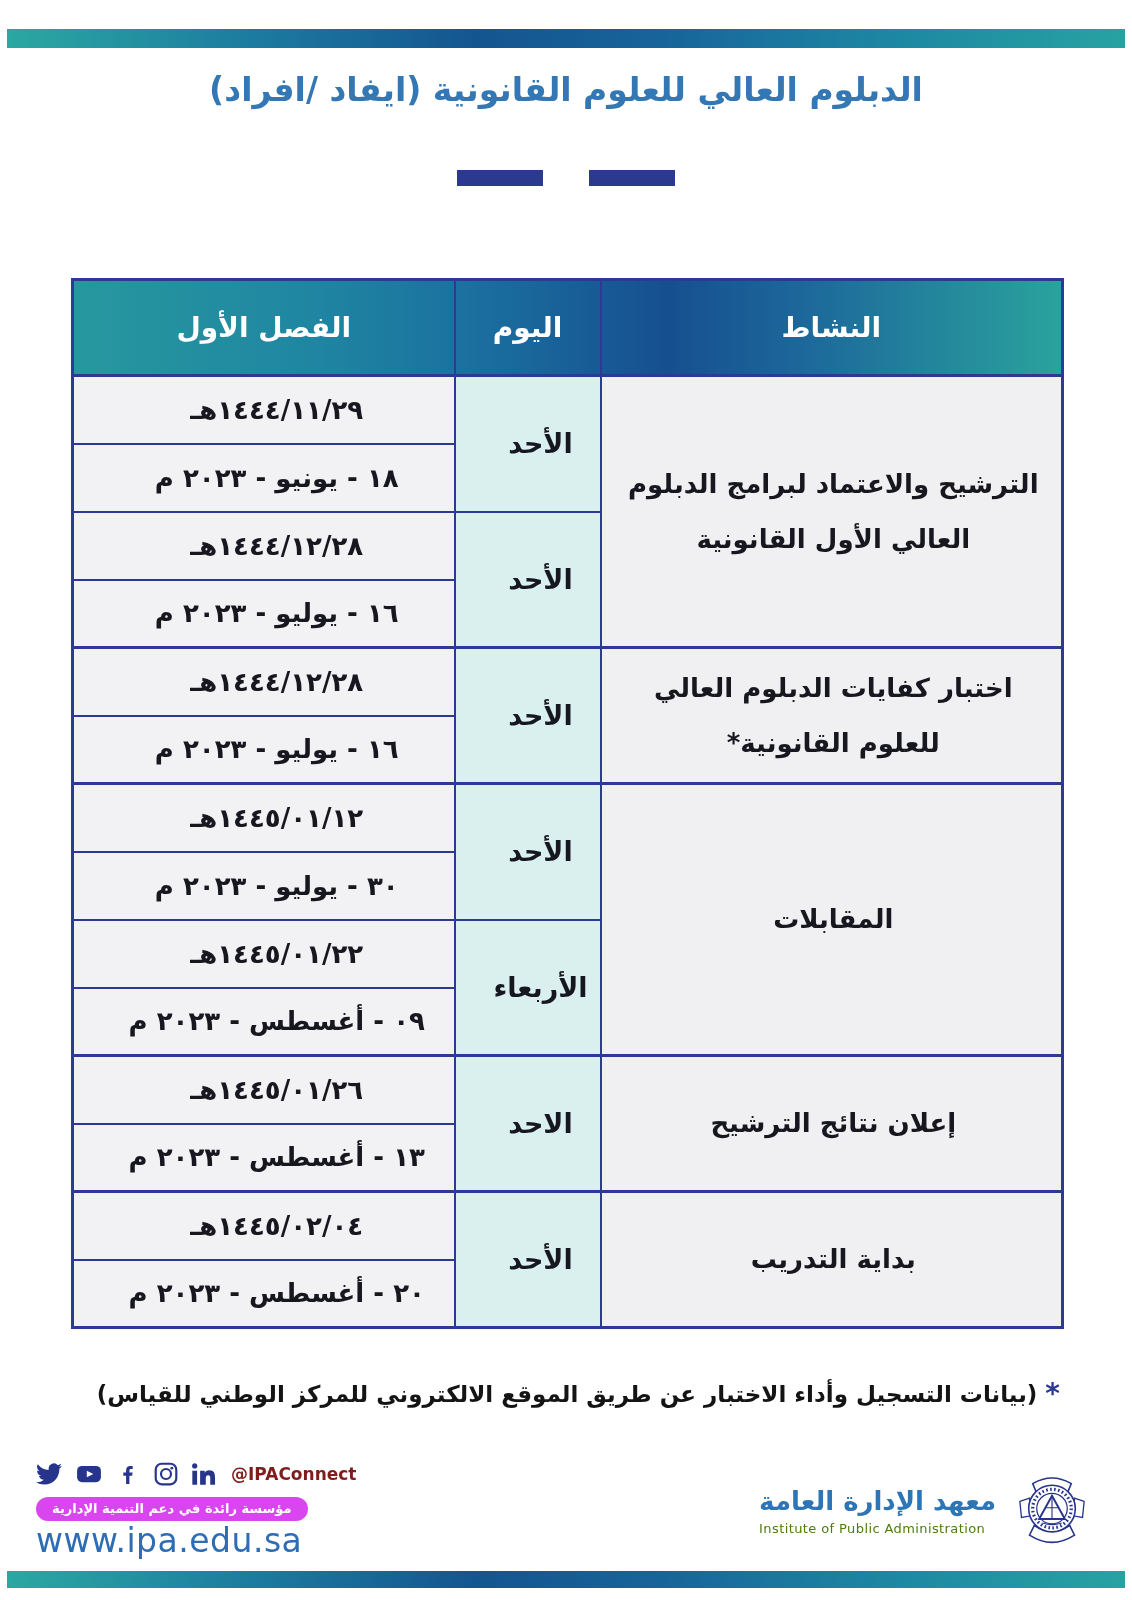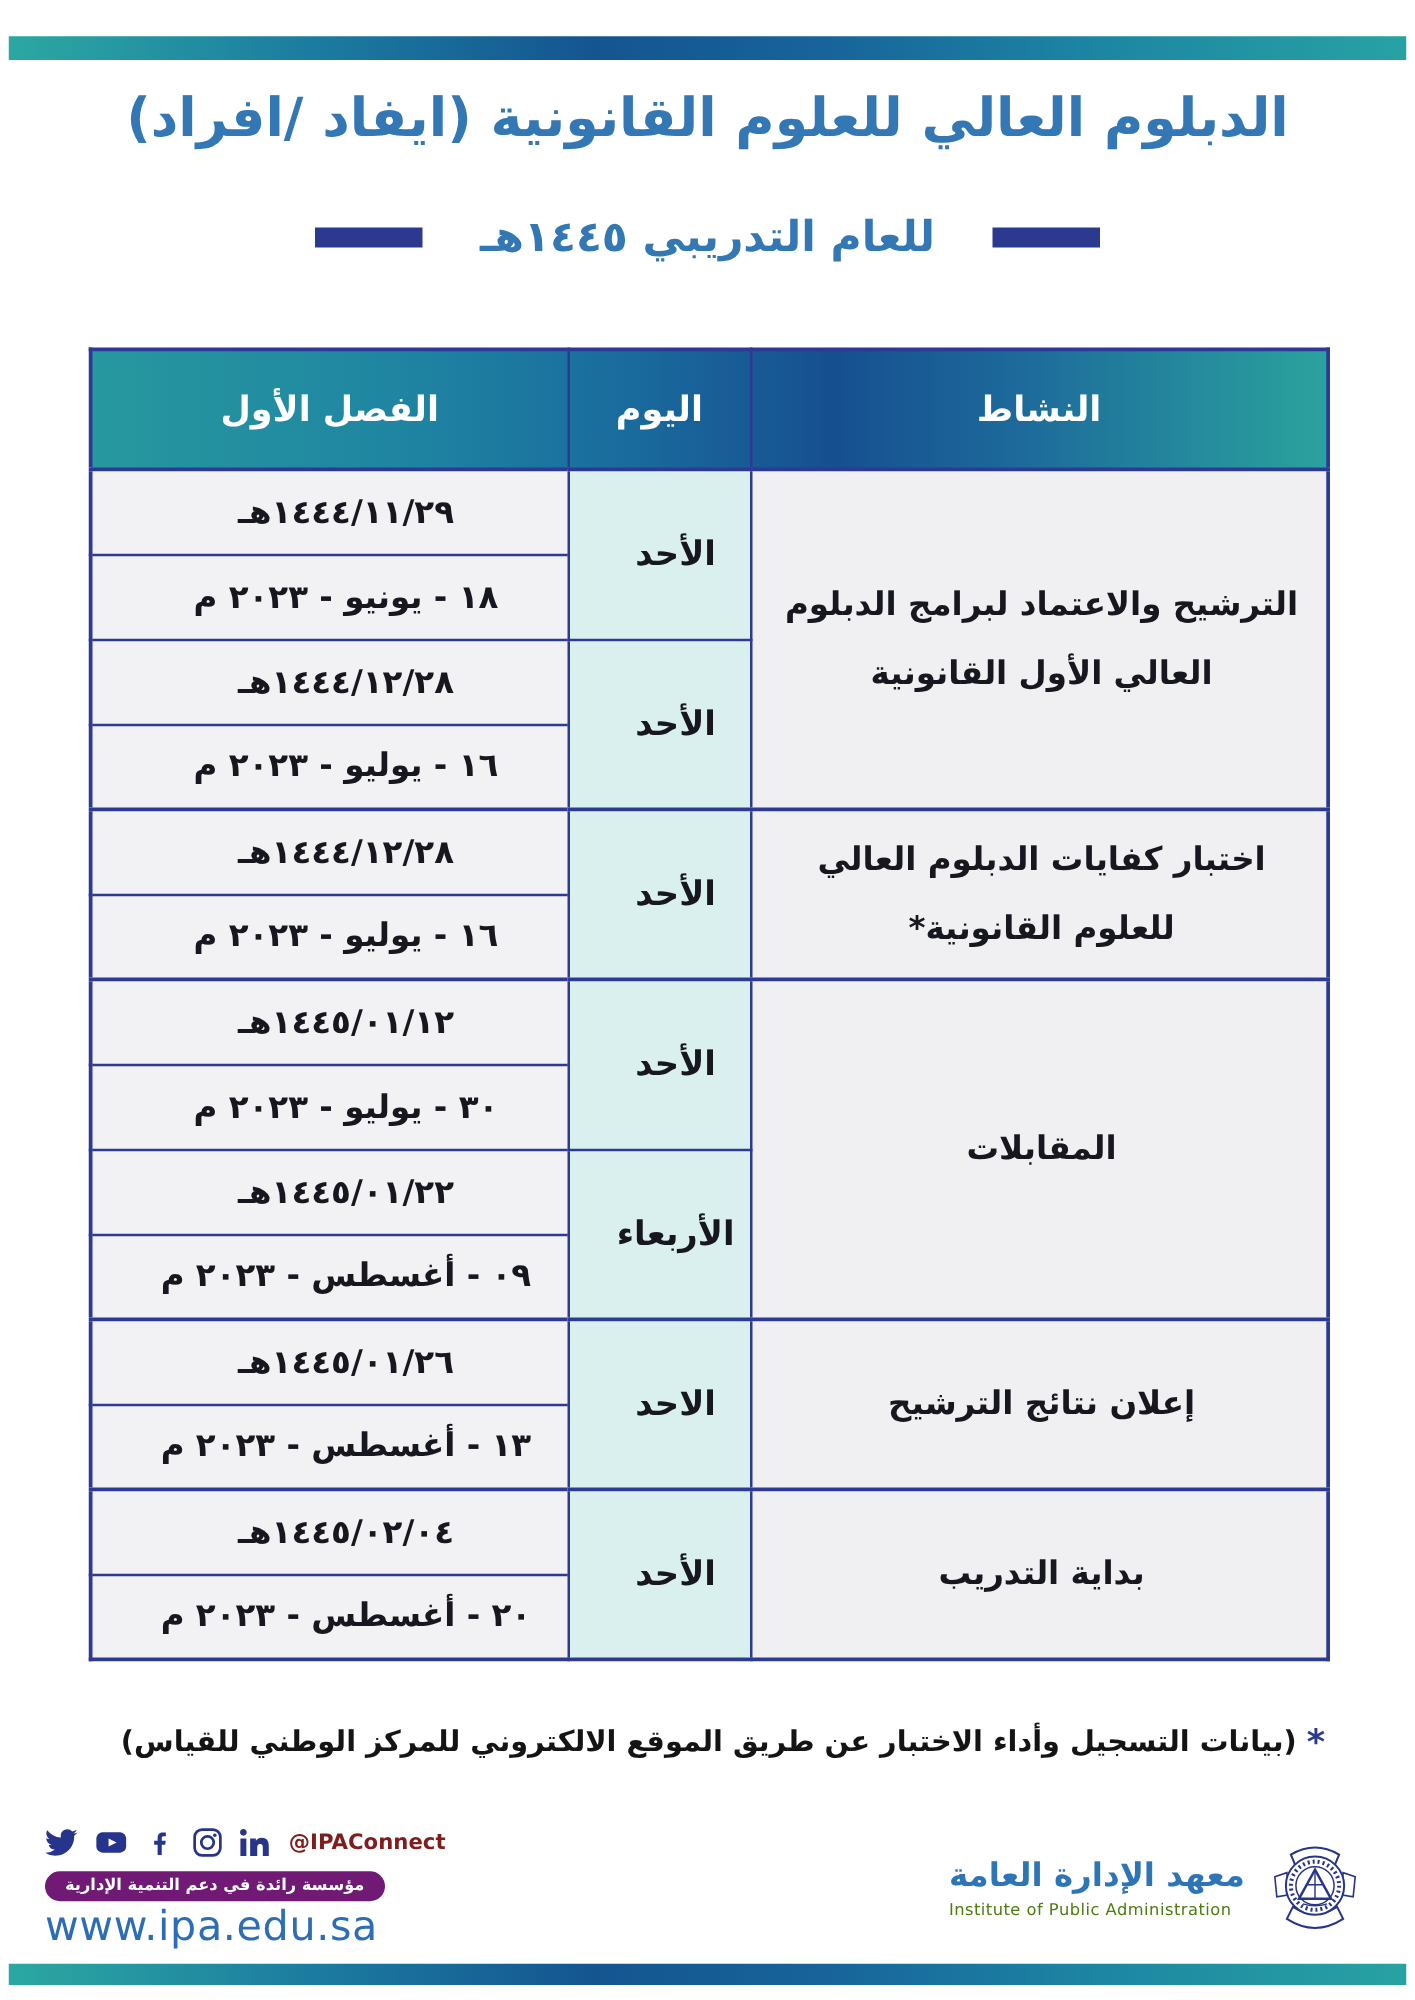--- a/index.html
+++ b/index.html
@@ -6,21 +6,21 @@
   html,body { width:1132px; height:1600px; background:#ffffff;
     font-family:"DejaVu Sans", sans-serif; position:relative; overflow:hidden; }
 
   .grad-bar{ position:absolute; left:7px; right:7px; height:19px;
     background:linear-gradient(90deg,#2ba8a2 0%,#1c7ba0 22%,#145590 42%,#17639a 58%,#1d86a3 78%,#27a2a2 100%); }
   .grad-bar.top{ top:29px; }
   .grad-bar.bottom{ top:1571px; height:17px; }
 
   .main-title{ position:absolute; top:70px; left:0; width:100%;
     text-align:center; direction:rtl; color:#3377b5;
-    font-size:43px; font-weight:bold; }
+    font-size:33px; font-weight:bold; }
 
   .subtitle-row{ position:absolute; top:170px; left:0; width:100%;
     display:flex; justify-content:center; align-items:center; gap:46px; direction:rtl; }
   .subtitle-text{ color:#3377b5; font-size:34px; font-weight:bold; }
   .subtitle-dash{ width:86px; height:16px; background:#2b3a8f; }
 
   table.schedule{ position:absolute; left:71px; top:278px; width:990px;
     border-collapse:collapse; direction:rtl; table-layout:fixed;
     border:3px solid #2c3a94; }
   table.schedule th, table.schedule td{ border:2px solid #2c3a94; text-align:center; vertical-align:middle; }
@@ -37,42 +37,41 @@
     font-size:23px; font-weight:bold; color:#141414;
     display:flex; align-items:center; gap:8px; }
   .footnote .star{ color:#2b3a8f; font-size:28px; line-height:1; }
 
   .social-row{ position:absolute; left:36px; top:1461px;
     display:flex; align-items:center; gap:13px; }
   .social-row svg{ display:block; }
   .handle{ font-size:17px; font-weight:bold; color:#7f1d1d; margin-right:4px; }
 
   .tagline-pill{ position:absolute; left:36px; top:1497px; direction:rtl;
-    background:#701a75; color:#ffffff; font-size:13px; font-weight:bold;
+    background:#d946ef; color:#ffffff; font-size:13px; font-weight:bold;
     padding:4px 16px 5px; border-radius:14px; white-space:nowrap; }
 
   .website{ position:absolute; left:36px; top:1521px;
     font-size:33px; color:#2d6db5; letter-spacing:0.5px; }
 
   .org-block{ position:absolute; right:136px; top:1486px; text-align:left; }
   .org-ar{ direction:rtl; color:#2e75b6; font-size:26px; font-weight:bold; }
   .org-en{ color:#4d7c0f; font-size:13px; margin-top:5px; letter-spacing:0.4px; }
 
   .ipa-logo{ position:absolute; right:38px; top:1466px; width:84px; height:90px; }
 </style>
 </head>
 <body>
 
 <div class="grad-bar top"></div>
 
 <div class="main-title">الدبلوم العالي للعلوم القانونية (ايفاد /افراد)</div>
 
 <div class="subtitle-row">
   <span class="subtitle-dash"></span>
-  <span class="subtitle-text">للعام التدريبي ١٤٤٥هـ</span>
   <span class="subtitle-dash"></span>
 </div>
 
 <table class="schedule">
   <colgroup>
     <col style="width:462px">
       <col style="width:146px">
       <col style="width:382px">
   </colgroup>
   <thead>

